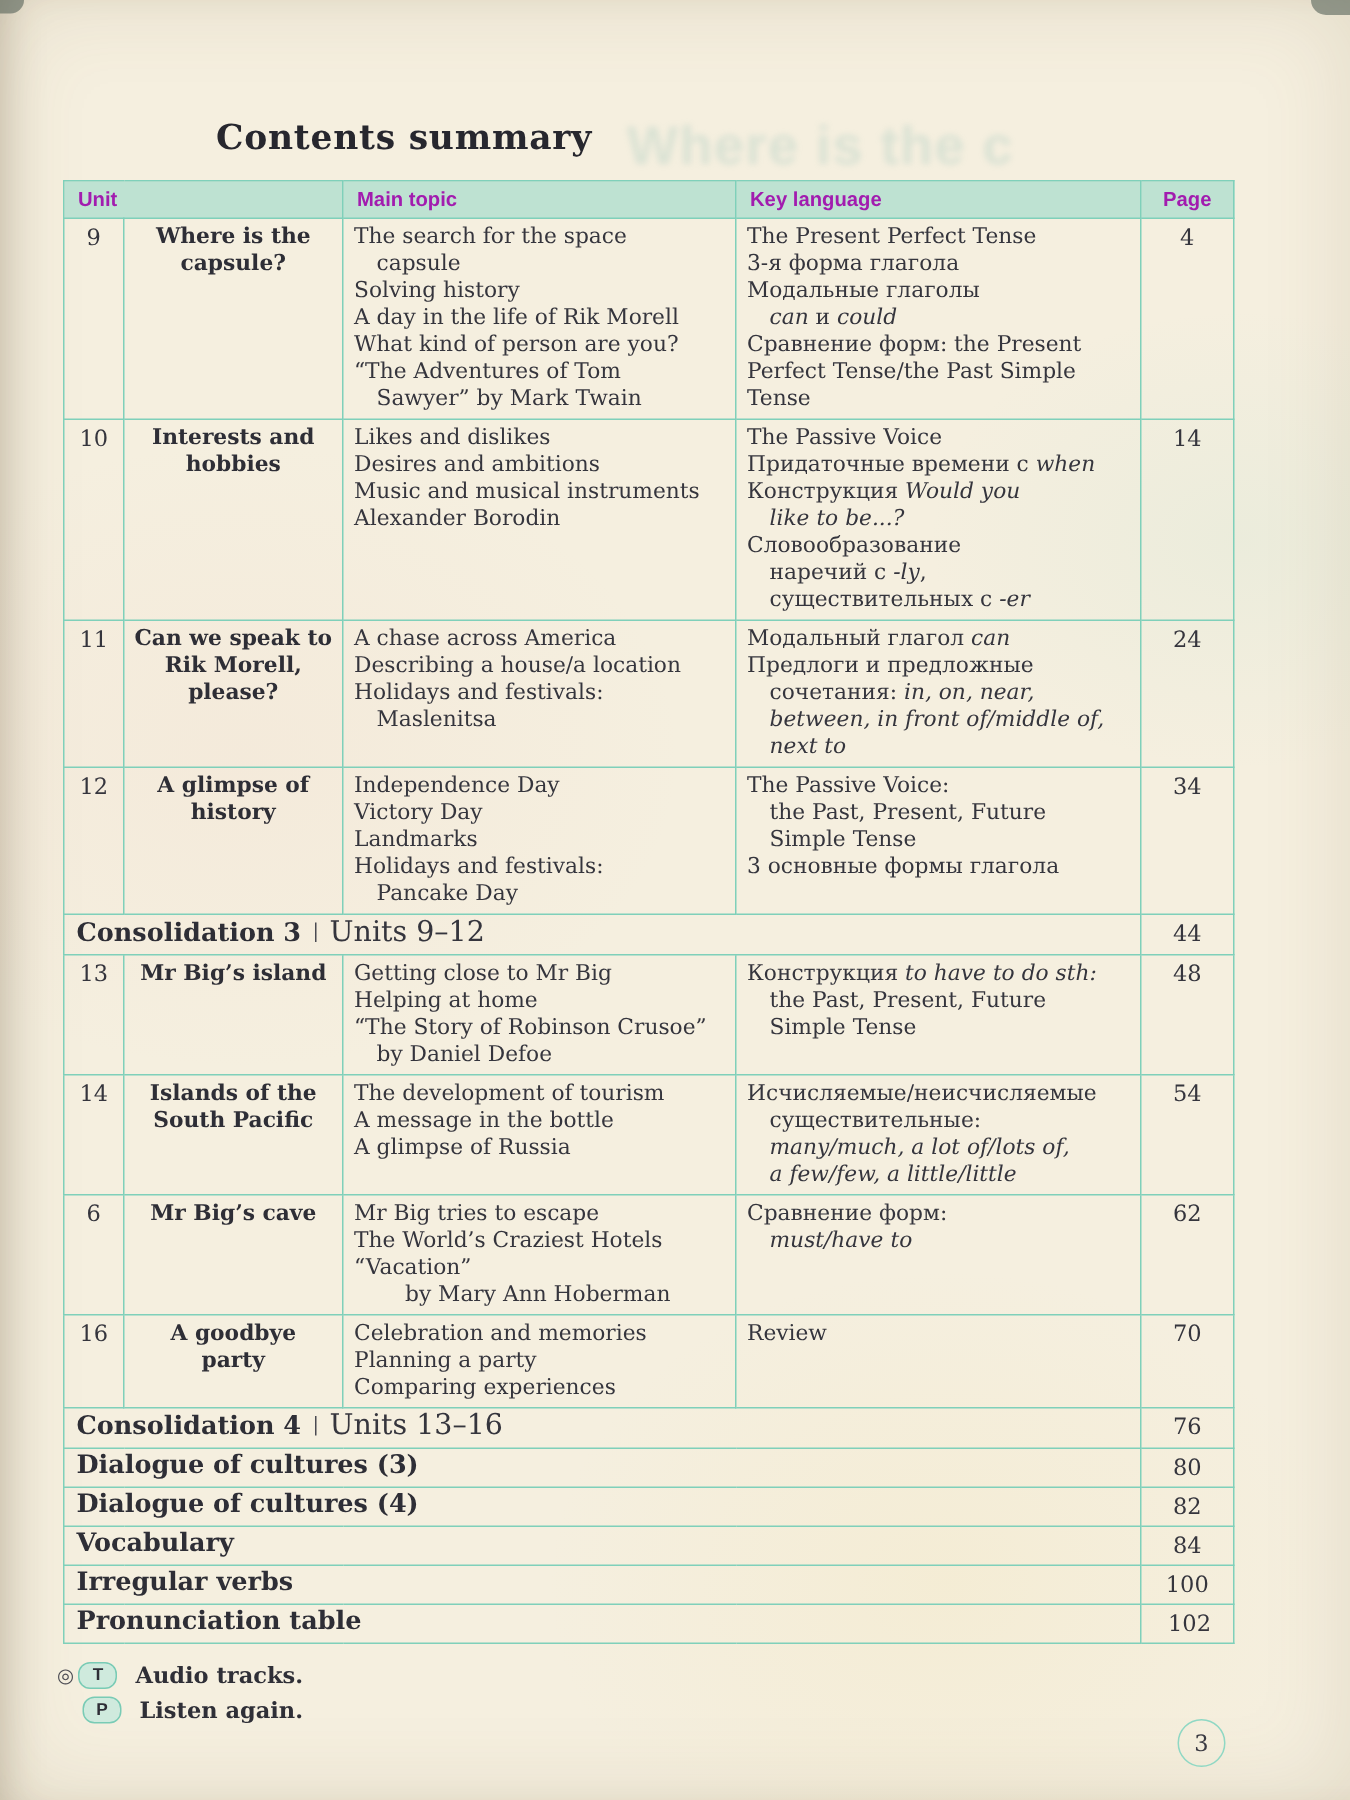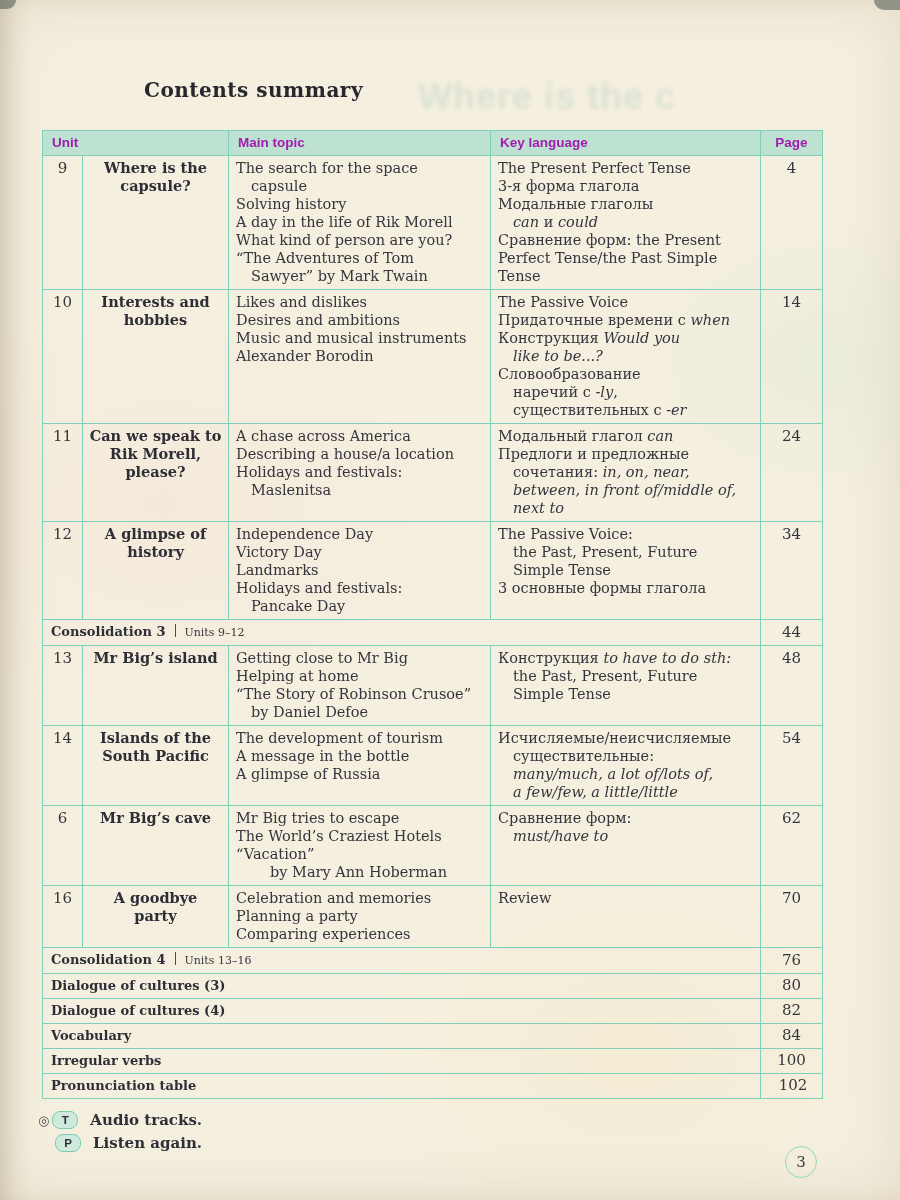--- a/index.html
+++ b/index.html
@@ -12,45 +12,45 @@
           radial-gradient(380px 300px at 70% 88%, rgba(240,220,150,.14), transparent 70%),
           radial-gradient(300px 220px at 92% 30%, rgba(150,210,190,.10), transparent 70%);}
   .ghost-title{position:absolute;left:418px;top:76px;width:440px;
         font-family:"Liberation Sans",sans-serif;font-weight:bold;font-size:36px;
         color:rgba(88,168,158,.17);filter:blur(2px);letter-spacing:1px;white-space:nowrap;}
   .corner-mark{position:absolute;background:#49584e;opacity:.55;}
   .corner-mark.tl{left:0;top:0;width:16px;height:9px;border-bottom-right-radius:10px;}
   .corner-mark.tr{right:0;top:0;width:26px;height:10px;border-bottom-left-radius:12px;}
 
   .content{position:absolute;left:42px;top:78px;width:780px;}
-  h1.doc-title{margin:0 0 28px 102px;font-family:"DejaVu Serif",serif;font-weight:700;
-        font-size:20px;color:#27272e;letter-spacing:.5px;}
+  h1.doc-title{margin:0 0 15px 102px;font-family:"DejaVu Serif",serif;font-weight:700;
+        font-size:23px;color:#27272e;letter-spacing:.5px;}
 
   table.toc{border-collapse:collapse;width:780px;table-layout:fixed;
         font-size:14.5px;color:#35353d;}
   table.toc td, table.toc th{border:1px solid #7fd0ba;vertical-align:top;}
   table.toc{border:1.5px solid #6ec8b1;}
   thead th{background:#bee2d2;font-family:"Liberation Sans",sans-serif;font-size:13.5px;
         font-weight:bold;color:#a21caf;text-align:left;padding:4px 9px 5px 9px;}
   thead th.pg{text-align:center;padding-left:2px;padding-right:2px;}
 
   td{padding:3px 6px 4px 7px;}
   .line{line-height:18px;}
   .ind1{padding-left:15px;}
   .ind2{padding-left:34px;}
   .it{font-style:italic;}
   td.cell-num{text-align:center;padding-left:2px;padding-right:2px;font-size:15px;}
   td.cell-title{font-weight:bold;text-align:center;color:#2e2e36;padding-left:4px;padding-right:4px;}
   td.cell-title .line{line-height:18px;}
   td.cell-page{text-align:center;font-size:15px;padding-left:2px;padding-right:2px;}
   tr.row-section td, tr.row-simple td{padding:2px 8px 3px 8px;line-height:19px;}
-  .sec-bold, tr.row-simple .lbl{font-weight:bold;color:#2e2e36;font-size:13px;}
+  .sec-bold, tr.row-simple .lbl{font-weight:bold;color:#2e2e36;font-size:17px;}
   .sec-divider{display:inline-block;border-left:1px solid #4a4a52;height:13px;
         margin:0 9px;vertical-align:-1px;}
-  .sec-rest{font-size:11px;}
+  .sec-rest{font-size:19px;}
 
   .legend{margin:12px 0 0 -4px;font-size:15px;font-weight:600;color:#2f2f37;}
   .legend-row{display:flex;align-items:center;margin-bottom:5px;}
   .bullseye{font-size:13px;color:#4a4a52;margin-right:3px;font-weight:normal;}
   .pill{display:inline-flex;align-items:center;justify-content:center;
         min-width:24px;height:16px;border-radius:8px;background:#cfeadd;
         border:1px solid #79cbb5;font-family:"Liberation Sans",sans-serif;
         font-size:11.5px;font-weight:bold;color:#2e2e36;margin-right:12px;}
   .legend-row.second .pill{margin-left:17px;}
 

